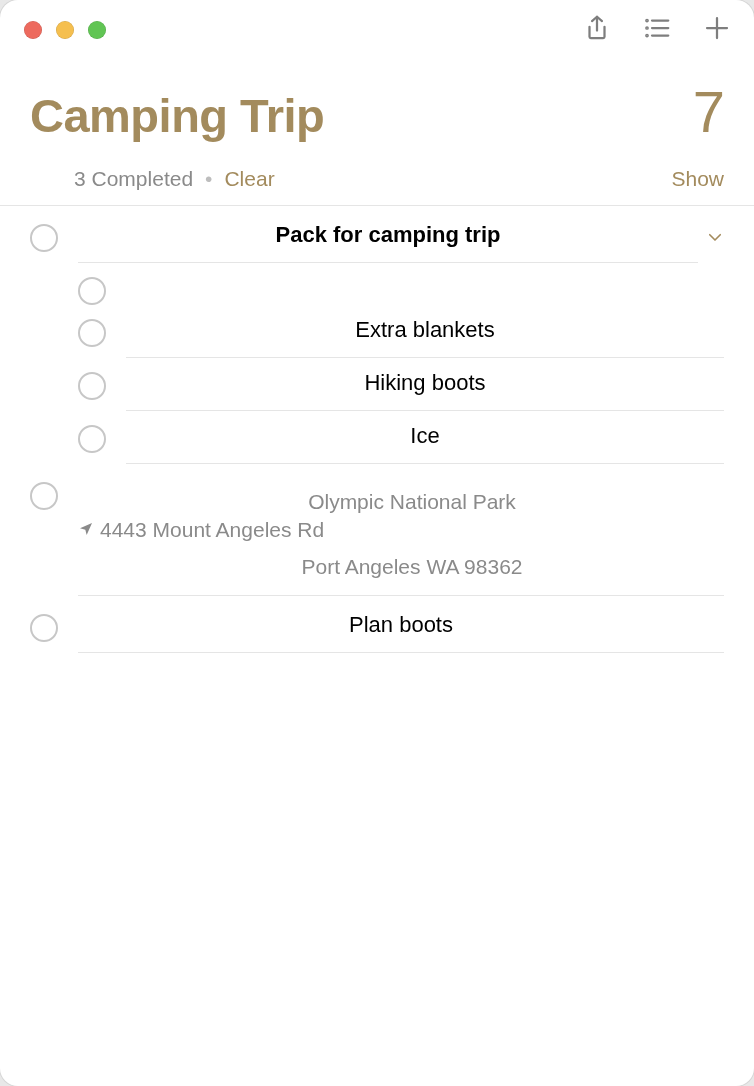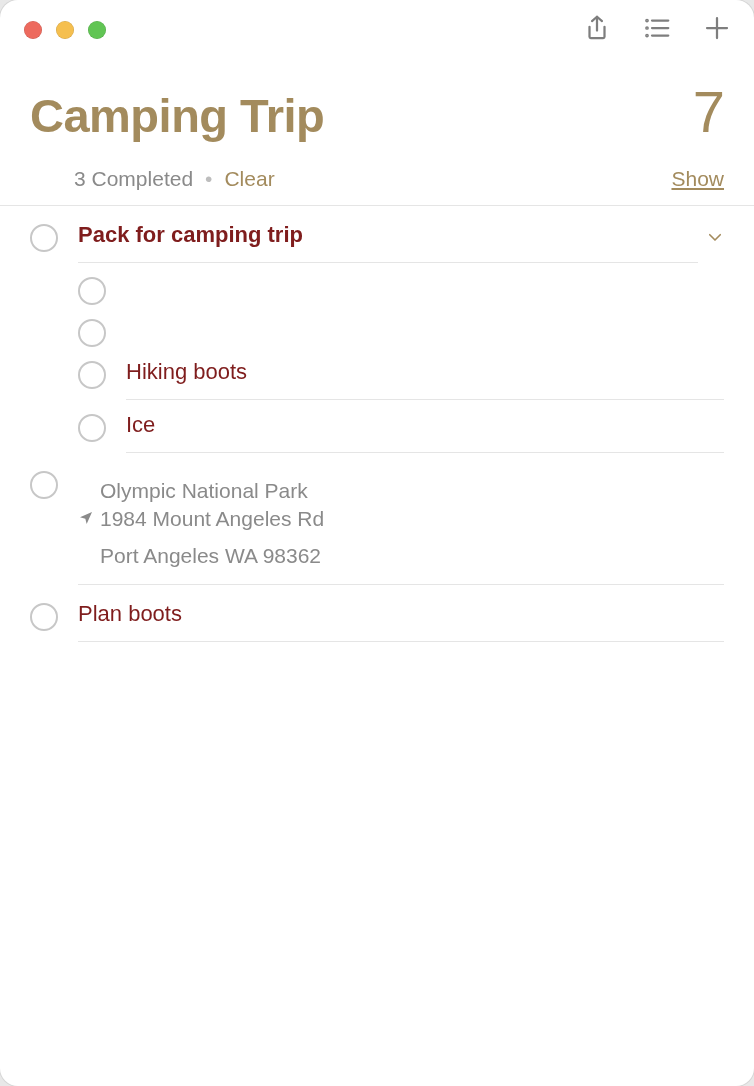--- a/index.html
+++ b/index.html
@@ -12,20 +12,21 @@
     justify-content: flex-start;
   }
   .window {
     width: 754px;
     height: 1086px;
     background: #ffffff;
     border-radius: 18px;
     box-shadow: 0 0 0 1px rgba(0,0,0,0.08);
     overflow: hidden;
     position: relative;
+    text-align: center;
   }
   
   .titlebar {
     height: 60px;
     display: flex;
     align-items: center;
     justify-content: space-between;
     padding: 0 22px 0 24px;
   }
   .traffic-lights {
@@ -72,21 +73,21 @@
     align-items: center;
     justify-content: space-between;
     padding: 14px 30px 14px 30px;
     font-size: 21px;
     border-bottom: 1px solid #e5e5e5;
   }
   .status-left { display: flex; align-items: center; gap: 12px; margin-left: 44px; }
   .completed-text { color: #8a8a8a; }
   .dot-sep { color: #bdbdbd; }
   .clear-link { color: #a38b5d; cursor: pointer; }
-  .show-link { color: #a38b5d; cursor: pointer; text-decoration: underline; }
+  .show-link { color: #a38b5d; cursor: pointer; }
   
   .reminders { padding: 0 30px 0 30px; }
   .row {
     display: flex;
     align-items: flex-start;
     padding: 12px 0 0 0;
   }
   .row.parent { padding-top: 16px; }
   .check {
     flex: 0 0 auto;
@@ -99,21 +100,21 @@
   }
   .row-body {
     flex: 1 1 auto;
     border-bottom: 1px solid #e5e5e5;
     padding-bottom: 14px;
     min-width: 0;
   }
   .row.sub .row-body { margin-left: 0; }
   .row-title {
     font-size: 22px;
-    color: #7f1d1d;
+    color: #000000;
   }
   .row-title.bold { font-weight: 700; }
   .chevron-box {
     flex: 0 0 auto;
     margin-left: 8px;
     margin-top: 6px;
   }
   .chevron-box svg { width: 18px; height: 18px; }
   .chevr { stroke: #a38b5d; stroke-width: 2.2; fill: none; stroke-linecap: round; stroke-linejoin: round; }
   .sub-indent { width: 48px; flex: 0 0 48px; }
@@ -194,20 +195,23 @@
       </div>
     </div>
 
     <div class="row sub">
       <div class="sub-indent"></div>
       <div class="check"></div>
     </div>
     <div class="row sub">
       <div class="sub-indent"></div>
       <div class="check"></div>
+      <div class="row-body">
+        <div class="row-title">Extra blankets</div>
+      </div>
     </div>
     <div class="row sub">
       <div class="sub-indent"></div>
       <div class="check"></div>
       <div class="row-body">
         <div class="row-title">Hiking boots</div>
       </div>
     </div>
     <div class="row sub">
       <div class="sub-indent"></div>
@@ -221,21 +225,21 @@
       <div class="check"></div>
       <div class="row-body">
         <div class="location">
           <div class="loc-pad">Olympic National Park</div>
           <div class="loc-line">
             <span>
               <svg viewBox="0 0 24 24">
                   <path class="loc-arrow" d="M3 11 L21 3 L13 21 L11 13 Z"></path>
                 </svg>
             </span>
-            <span>1984 Mount Angeles Rd</span>
+            <span>4443 Mount Angeles Rd</span>
           </div>
           <div class="loc-pad">Port Angeles WA 98362</div>
         </div>
       </div>
     </div>
 
     <div class="row parent">
       <div class="check"></div>
       <div class="row-body">
         <div class="row-title">Plan boots</div>

